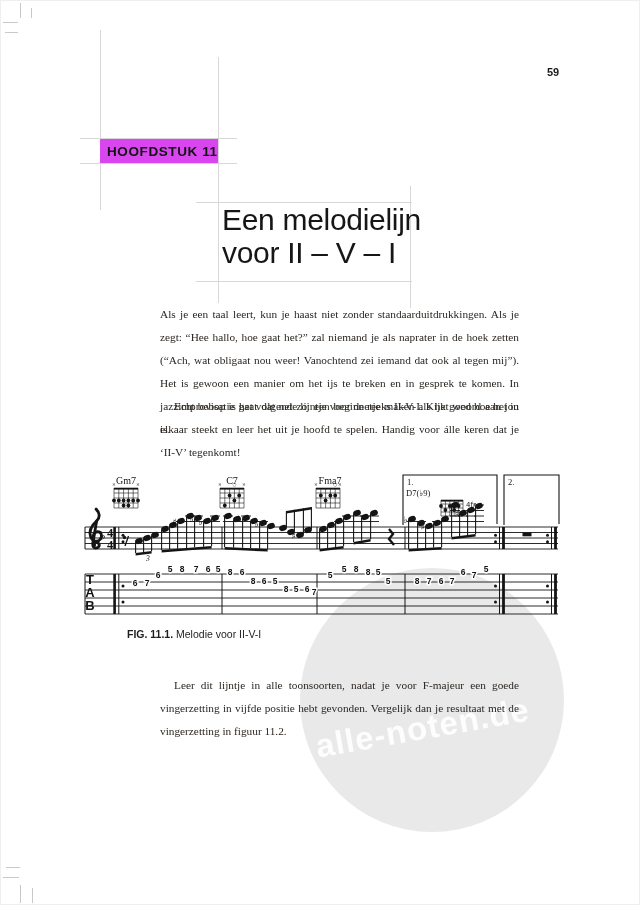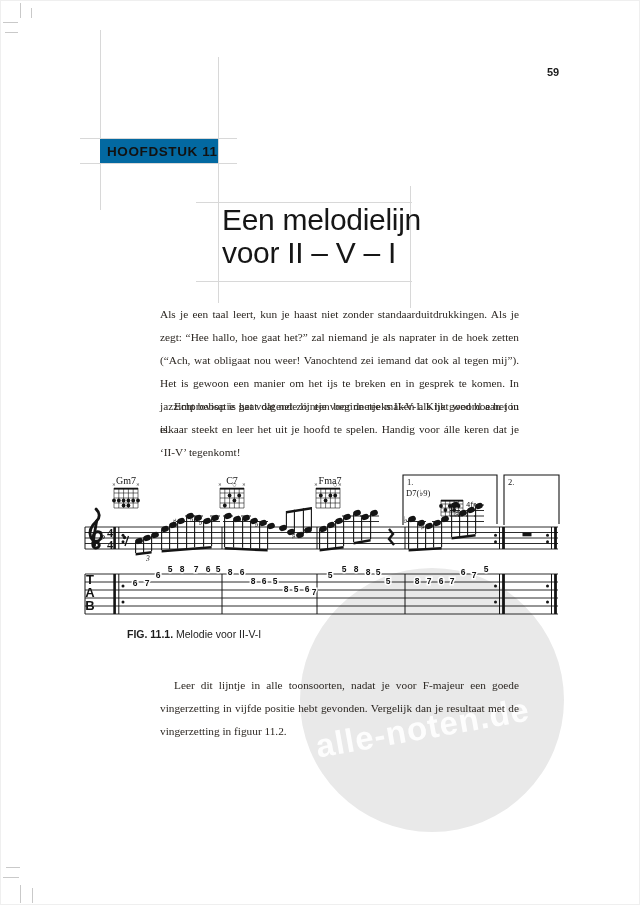--- a/index.html
+++ b/index.html
@@ -2,21 +2,21 @@
 <html><head>
 <meta charset="utf-8">
 <style>
   html,body{margin:0;padding:0;background:#fff;}
   .page{position:relative;width:640px;height:905px;background:#ffffff;overflow:hidden;
         box-shadow:inset 0 0 0 1px #efefef;font-family:"Liberation Serif",serif;color:#262220;}
   .mark{position:absolute;background:#c9c9c9;}
   .rule{position:absolute;background:#d8d8d8;}
   .page-num{position:absolute;left:538px;top:66px;width:30px;text-align:center;
             font-family:"Liberation Sans",sans-serif;font-weight:bold;font-size:11px;color:#1b1b1b;}
-  .chapter-band{position:absolute;left:100px;top:139px;width:118px;height:24px;background:#0369a1;
+  .chapter-band{position:absolute;left:100px;top:139px;width:118px;height:24px;background:#d946ef;
                 display:flex;align-items:center;padding-left:7px;box-sizing:border-box;}
   .chapter-band span{font-family:"Liberation Sans",sans-serif;font-weight:bold;font-size:13.5px;
                      letter-spacing:.6px;color:#121212;}
   .title{position:absolute;left:222px;top:203px;font-family:"Liberation Sans",sans-serif;
          font-weight:300;font-size:30px;line-height:33px;color:#161616;letter-spacing:-.3px;}
   .para{position:absolute;left:160px;width:359px;font-size:11.3px;line-height:23px;
         text-align:justify;color:#2b2621;}
   .para.indent{text-indent:14px;}
   #p1{top:303px;} #p2{top:395px;} #p3{top:674px;}
   .caption{position:absolute;left:127px;top:628px;font-family:"Liberation Sans",sans-serif;

